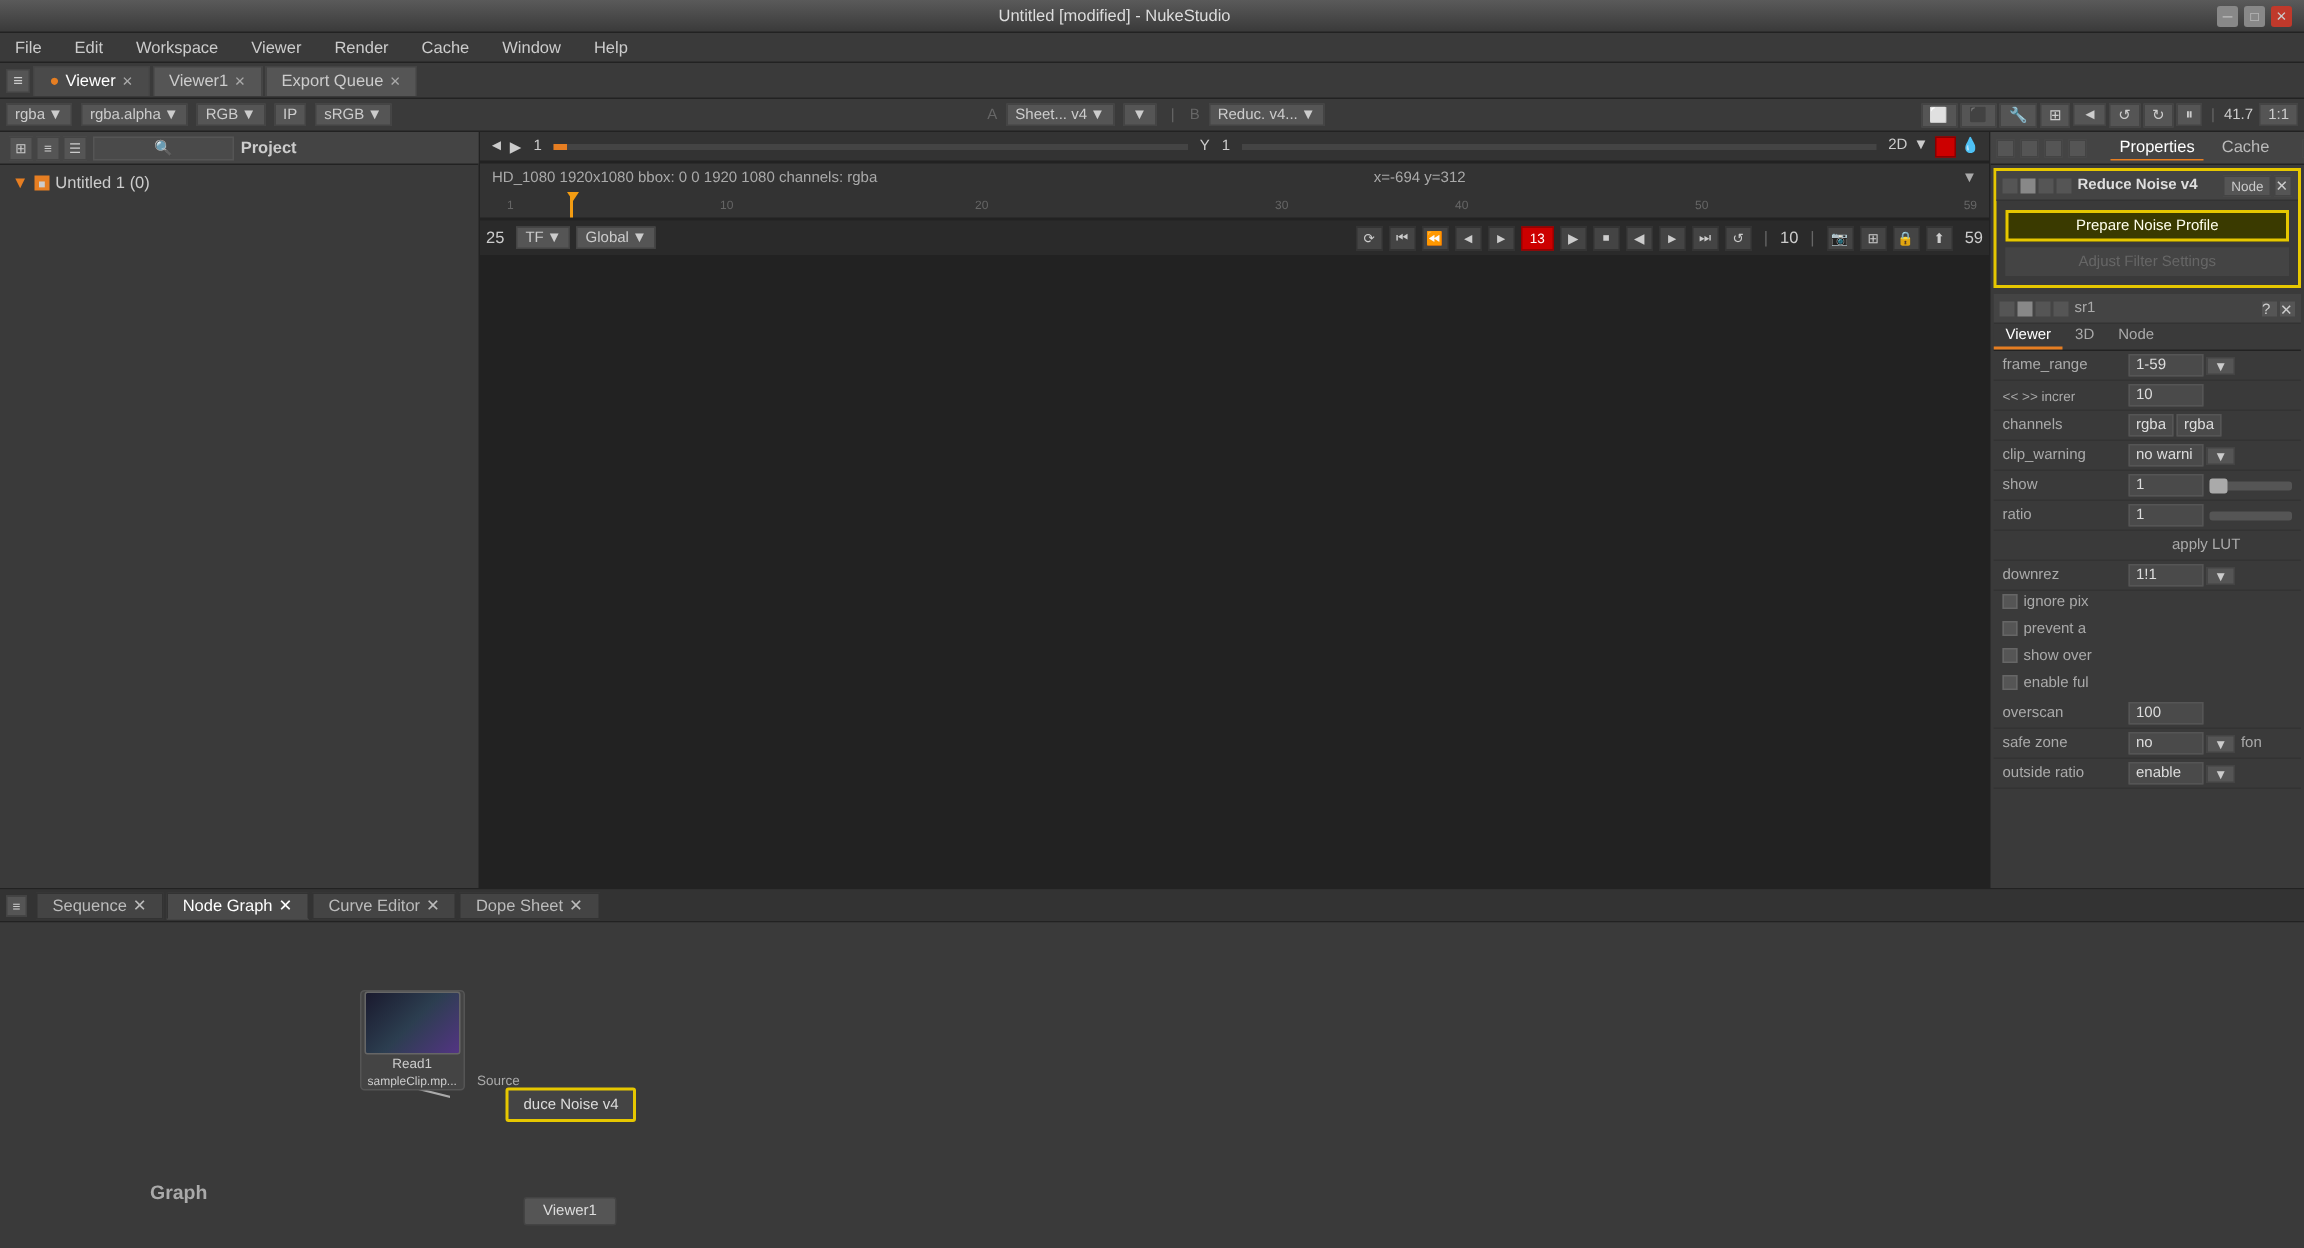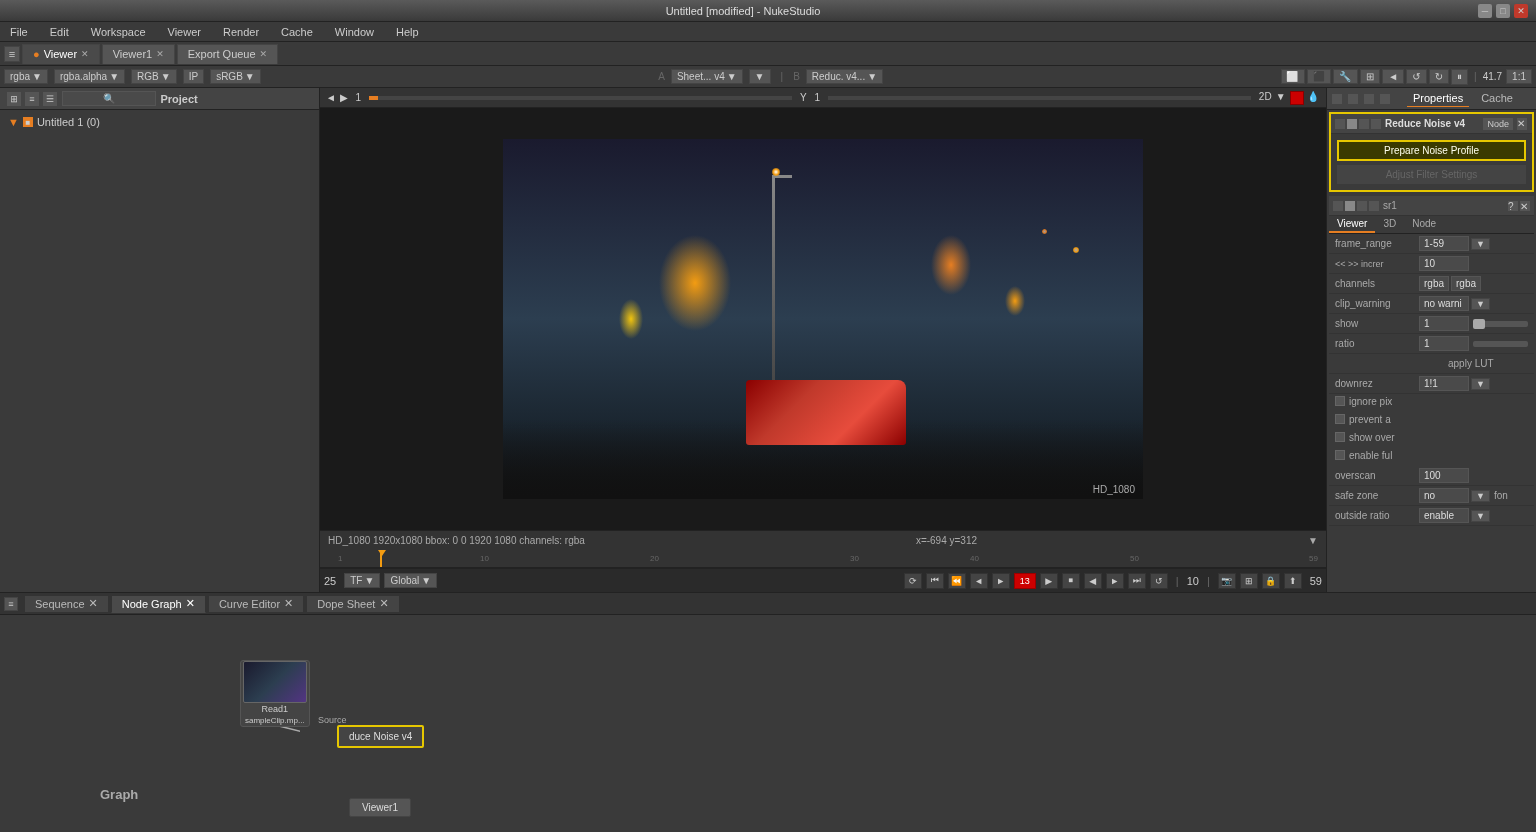--- a/index.html
+++ b/index.html
@@ -595,41 +595,20 @@
         <span>1</span>
         <div style="flex:1; height:4px; background:#444;"></div>
         <div style="margin-left:auto; display:flex; gap:4px;">
           <span>2D</span>
           <span>▼</span>
           <div class="ctrl-item" style="background:#c00; width:14px; height:14px; border:1px solid #800;"></div>
           <span style="cursor:pointer;">💧</span>
         </div>
       </div>
 
-      <div id="viewer-area">
-        <div id="viewer-canvas">
-          <div id="viewer-image">
-            <div class="city-bg"></div>
-
-            <div style="position:absolute; bottom:0; left:0; right:0; height:80px; background:linear-gradient(to top, #111 0%, transparent 100%);"></div>
-
-            <div style="position:absolute; top:10%; left:42%; width:3px; height:60%; background:linear-gradient(to bottom, #888, #444);"></div>
-            <div style="position:absolute; top:10%; left:42%; width:20px; height:3px; background:#888;"></div>
-            <div style="position:absolute; top:8%; left:42%; width:8px; height:8px; background:radial-gradient(#fff, #f39c12, transparent); border-radius:50%;"></div>
-
-            <div style="position:absolute; bottom:15%; left:38%; width:25%; height:18%; background:linear-gradient(135deg, #8b0000, #c0392b, #e74c3c, #8b0000); border-radius:4px 8px 3px 3px;"></div>
-
-            <div style="position:absolute; top:30%; right:10%; width:6px; height:6px; background:radial-gradient(#fff9, #f39c12, transparent); border-radius:50%;"></div>
-            <div style="position:absolute; top:25%; right:15%; width:5px; height:5px; background:radial-gradient(#fff8, #e67e22, transparent); border-radius:50%;"></div>
-          </div>
-          <div id="viewer-info">
-            <span>HD_1080</span>
-          </div>
-        </div>
-      </div>
 
       <div id="viewer-status">
         <span>HD_1080 1920x1080  bbox: 0 0 1920 1080  channels: rgba</span>
         <span>x=-694 y=312</span>
         <span>▼</span>
       </div>
 
       <div id="timeline-ruler">
 
         <div style="position:absolute; left:60px; top:0; width:2px; height:100%; background:#f39c12;"></div>

